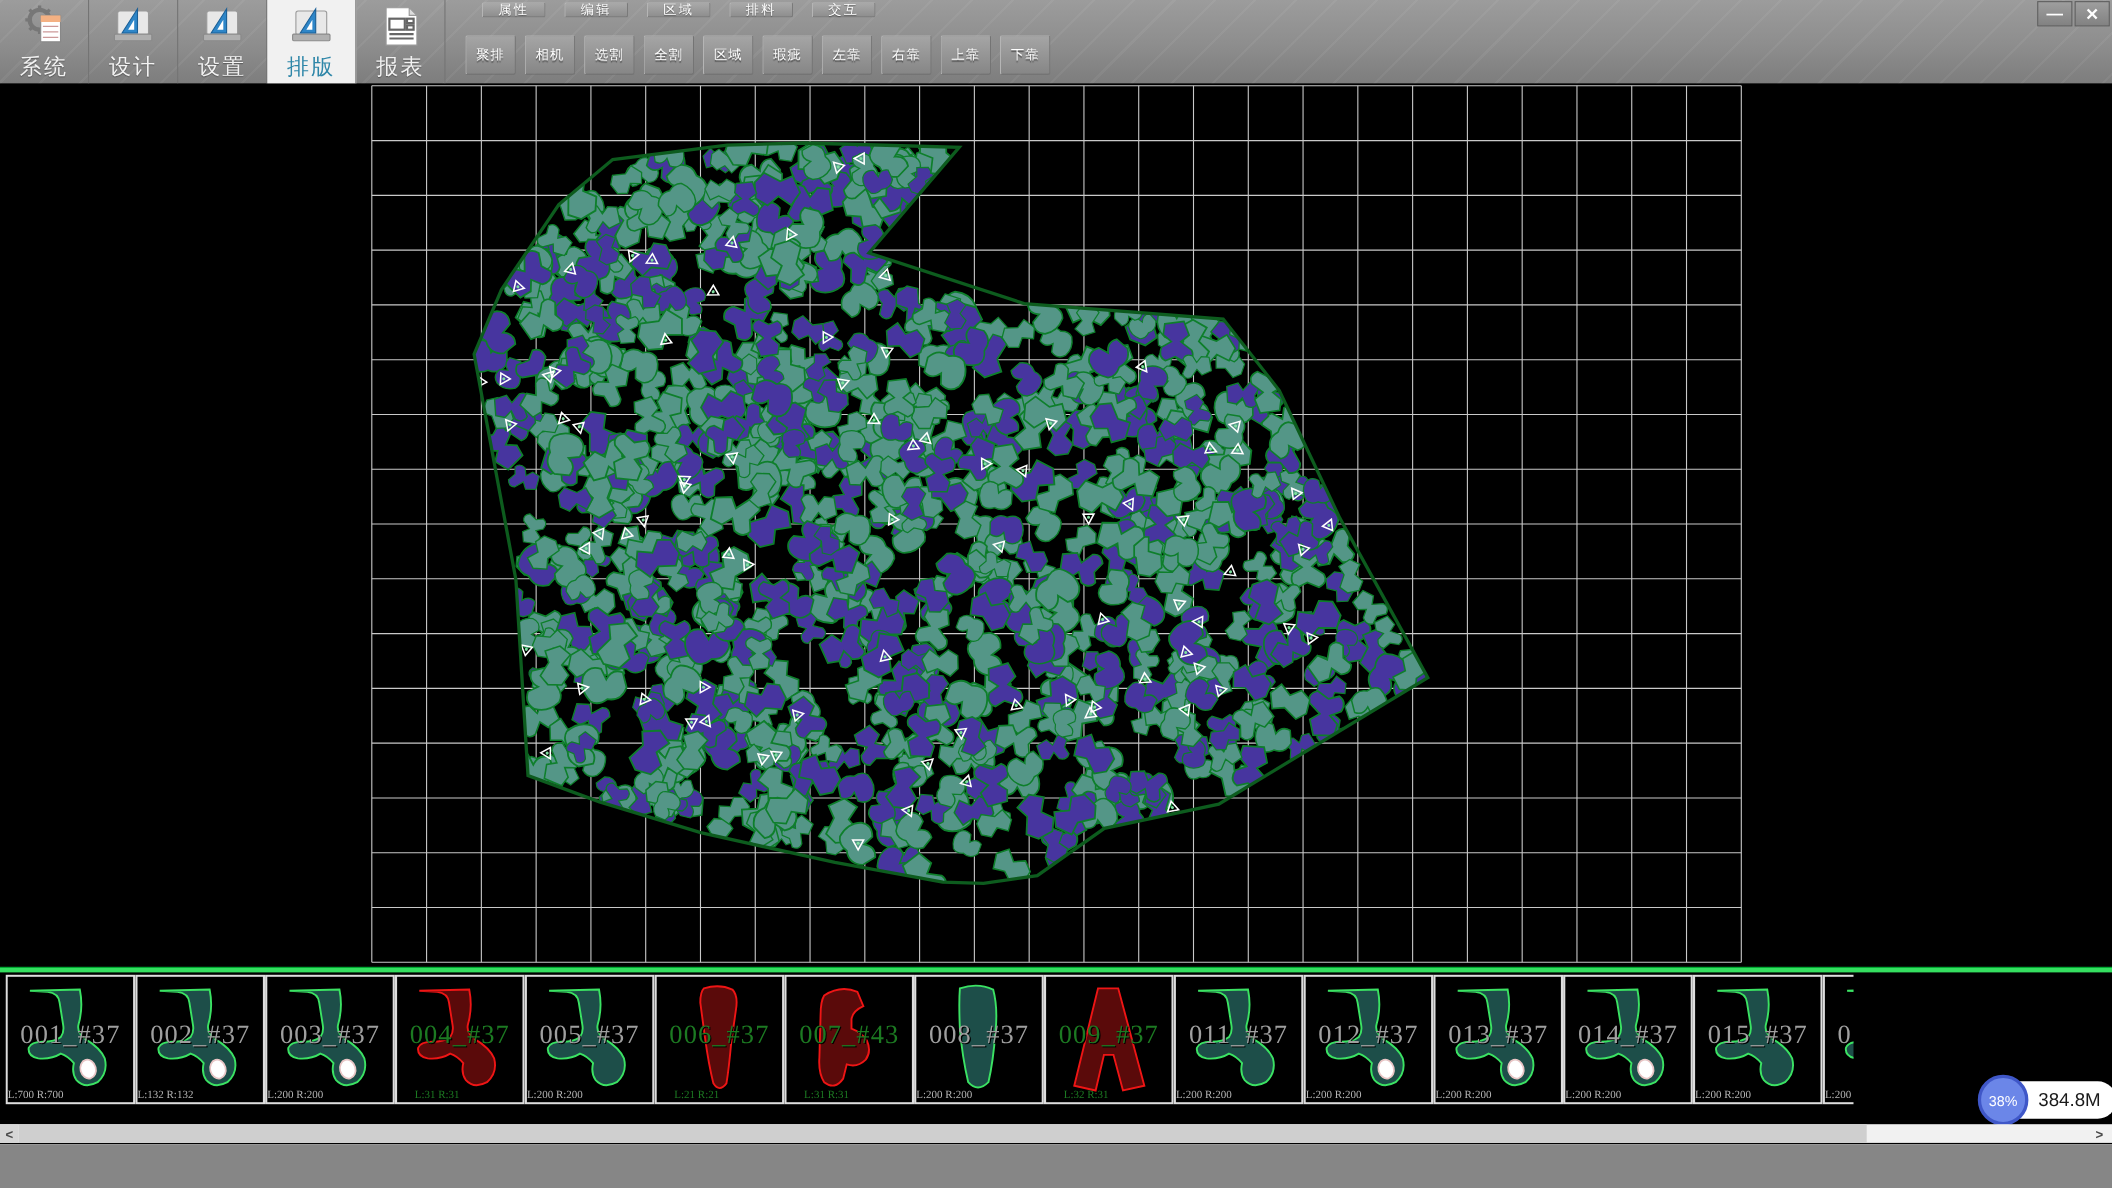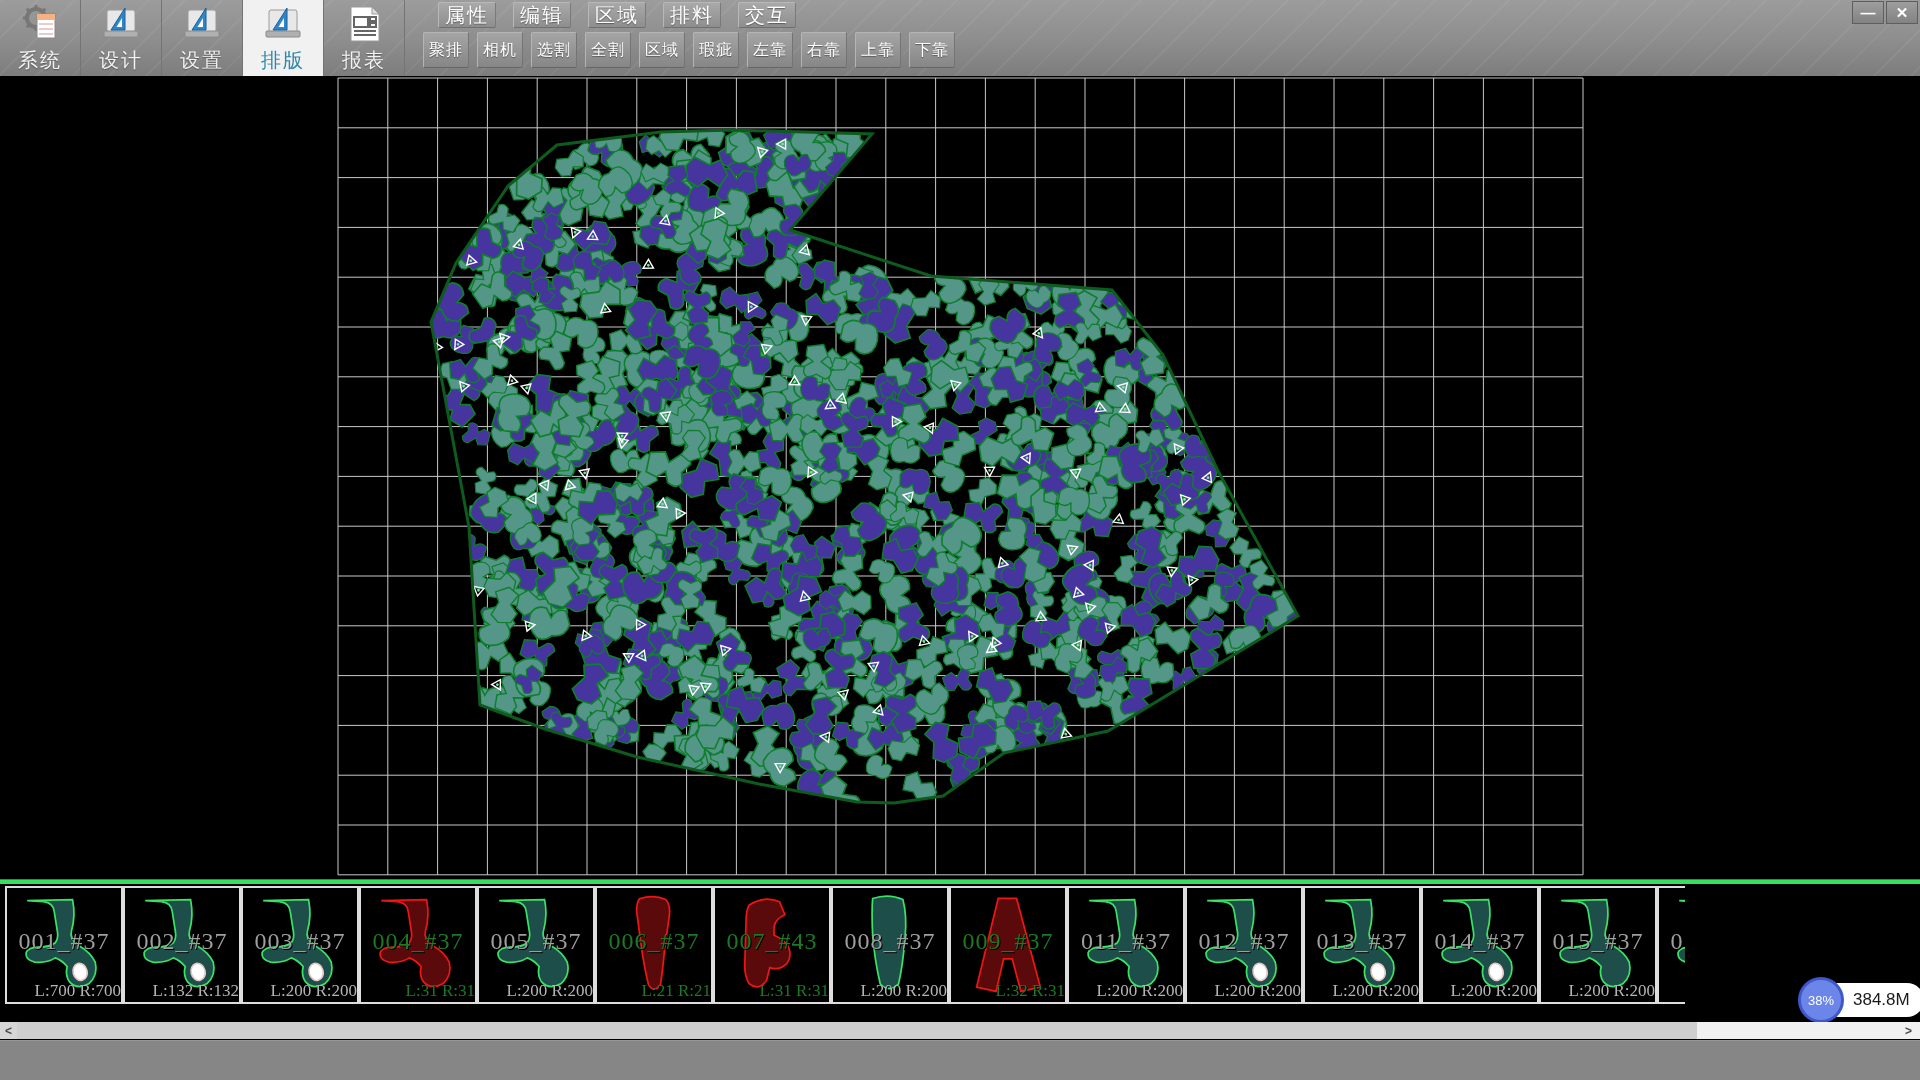--- a/index.html
+++ b/index.html
@@ -19,30 +19,30 @@
     justify-content:flex-start; padding-top:4px; cursor:default;
     border-right:1px solid #747474; color:#f2f2f2; font-size:20px;
   }
   .apptab.selected { background:#f1f1f1; color:#2e86a8; }
   .apptab .ic { width:40px; height:40px; margin-bottom:3px; }
   .apptab .lbl { text-shadow:0 1px 1px rgba(0,0,0,0.35); letter-spacing:2px; }
   .apptab.selected .lbl { text-shadow:none; }
 
   .menurow { position:absolute; left:438px; top:2px; display:flex; gap:17px; }
   .menubtn {
-    width:58px; height:26px; display:flex; align-items:center; justify-content:center;
-    color:#fff; font-size:20px; letter-spacing:2px;
+    width:58px; height:14px; display:flex; align-items:center; justify-content:center;
+    color:#fff; font-size:12px; letter-spacing:2px;
     background:linear-gradient(180deg,#a9a9a9,#8e8e8e);
     border:1px solid #b8b8b8; border-bottom-color:#6f6f6f; border-right-color:#7a7a7a;
     border-radius:2px; text-shadow:0 1px 1px rgba(0,0,0,0.4);
   }
   .toolrow { position:absolute; left:423px; top:32px; display:flex; gap:8px; }
   .toolbtn {
     width:46px; height:36px; display:flex; align-items:center; justify-content:center;
-    color:#fff; font-size:16px; letter-spacing:1px;
+    color:#fff; font-size:12px; letter-spacing:1px;
     background:linear-gradient(180deg,#a5a5a5,#868686);
     border:1px solid #b5b5b5; border-bottom-color:#666; border-right-color:#747474;
     border-radius:2px; text-shadow:0 1px 1px rgba(0,0,0,0.45);
   }
   .winbtns { position:absolute; right:2px; top:1px; display:flex; gap:2px; }
   .winbtn {
     width:32px; height:23px; display:flex; align-items:center; justify-content:center;
     background:linear-gradient(180deg,#9e9e9e,#828282);
     border:1px solid #5e5e5e; color:#fff; font-size:15px; font-weight:bold;
   }
@@ -58,22 +58,22 @@
     position:relative; flex:0 0 118px; width:118px; height:118px;
     background:#000; border:2px solid #dedede; overflow:hidden;
   }
   .cell svg { position:absolute; left:4px; top:2px; }
   .cell .plabel {
     position:absolute; left:0; right:0; top:40px; text-align:center;
     font-family:"Liberation Serif", serif; font-size:24px; letter-spacing:1px;
     pointer-events:none; text-shadow:1px 1px 0 #000;
   }
   .cell .plr {
-    position:absolute; left:0; right:0; bottom:1px; text-align:right;
-    font-family:"Liberation Serif", serif; font-size:17px; pointer-events:none; text-shadow:1px 1px 0 #000;
+    position:absolute; left:0; right:0; bottom:1px; text-align:left;
+    font-family:"Liberation Serif", serif; font-size:10px; pointer-events:none; text-shadow:1px 1px 0 #000;
   }
   .cell.gray .plabel { color:#9f9f9f; }
   .cell.gray .plr { color:#b4b4b4; }
   .cell.green .plabel { color:#1c7a22; }
   .cell.green .plr { color:#1c7a22;margin-left:16px; }
 
   
   #badge {
     position:absolute; left:1803px; top:983px; height:34px; padding:0 14px 0 50px;
     background:#fff; border-radius:17px; display:flex; align-items:center;

